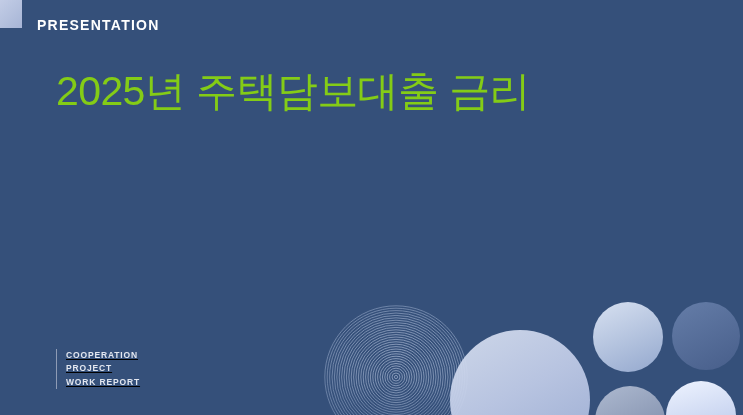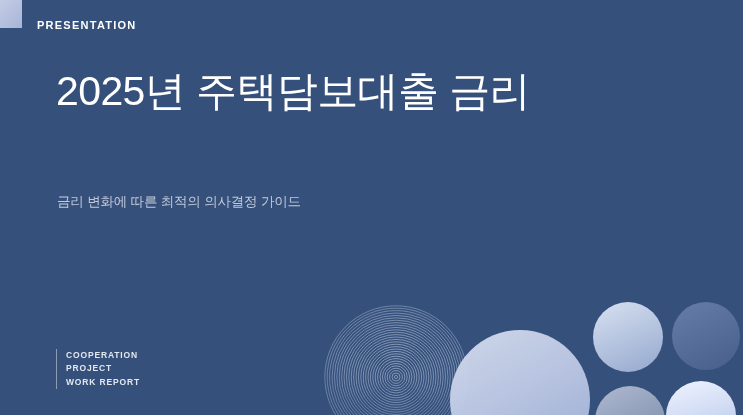--- a/index.html
+++ b/index.html
@@ -37,40 +37,40 @@
     width: 22px;
     height: 28px;
     background: linear-gradient(135deg, #c3cde6 0%, #a7b5d6 100%);
   }
 
   
   .eyebrow {
     position: absolute;
     left: 37px;
     top: 19px;
-    font-size: 11px;
+    font-size: 14px;
     font-weight: bold;
     letter-spacing: 1.25px;
     color: #ffffff;
     line-height: 12px;
     white-space: nowrap;
   }
 
   
   .title-block {
     position: absolute;
     left: 56px;
     top: 62px;
     width: 600px;
   }
   .title-line {
     display: block;
     font-size: 41px;
     font-weight: normal;
-    color: #ffffff;
+    color: #84cc16;
     line-height: 58px;
     letter-spacing: -0.6px;
     white-space: nowrap;
   }
 
   
   .subtitle {
     position: absolute;
     left: 57px;
     top: 192px;
@@ -82,20 +82,21 @@
     white-space: nowrap;
   }
 
   
   .footer-tag {
     position: absolute;
     left: 56px;
     top: 349px;
     display: flex;
     align-items: flex-start;
+    text-decoration: underline;
   }
   .footer-rule {
     width: 1px;
     height: 40px;
     background: #8e9bb5;
     margin-right: 9px;
     flex: 0 0 auto;
   }
   .footer-lines {
     display: block;
@@ -197,21 +198,20 @@
   </svg>
 
   <div class="corner-chip"></div>
 
   <div class="eyebrow">PRESENTATION</div>
 
   <div class="title-block">
     <span class="title-line">2025년 주택담보대출 금리</span>
   </div>
 
-  <div class="subtitle">금리 변화에 따른 최적의 의사결정 가이드</div>
 
   <div class="footer-tag">
     <div class="footer-rule"></div>
     <div class="footer-lines">
       <span class="footer-line">COOPERATION</span>
       <span class="footer-line">PROJECT</span>
       <span class="footer-line">WORK REPORT</span>
     </div>
   </div>
 

